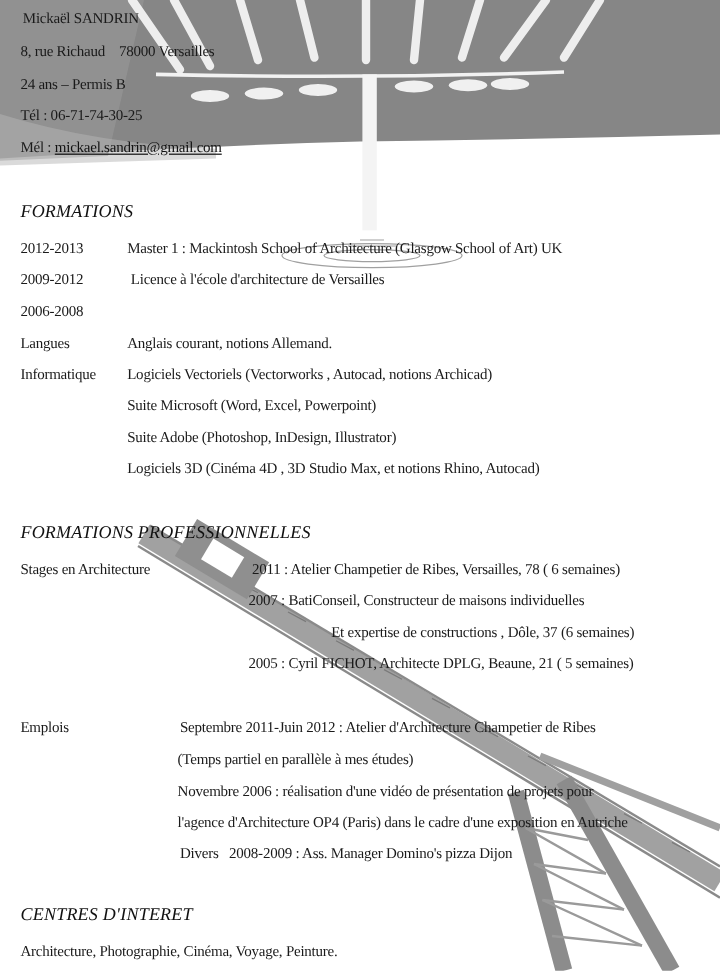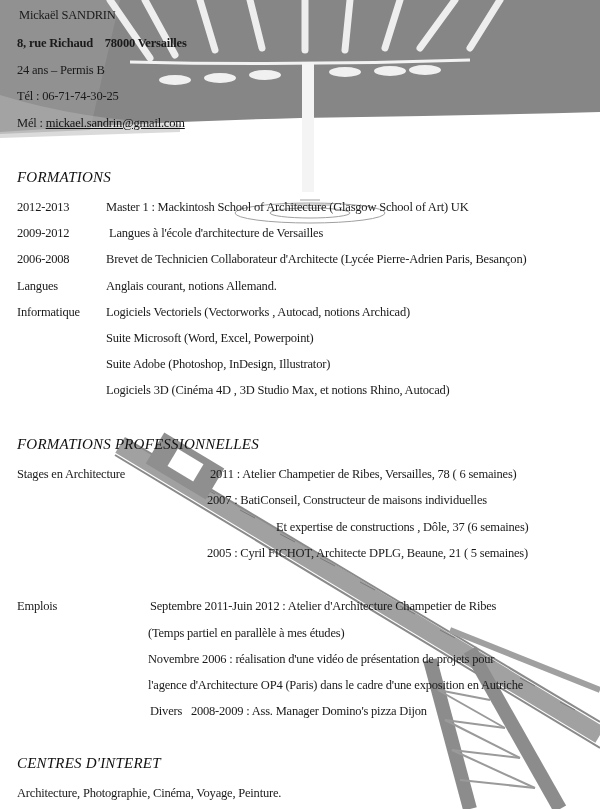--- a/index.html
+++ b/index.html
@@ -76,38 +76,37 @@
     </g>
 
     <path d="M450,630 L600,690" stroke-width="6" stroke="#a0a0a0"></path>
   </g>
 </svg>
 
 <div class="layer">
 
   <div>
     <div class="t" style="left:19px; top:8px;">Mickaël SANDRIN</div>
-    <div class="t" style="left:17px; top:36px; white-space:pre;font-weight:bold;">8, rue Richaud    78000 Versailles</div>
+    <div class="t" style="left:17px; top:36px; white-space:pre;">8, rue Richaud    78000 Versailles</div>
     <div class="t" style="left:17px; top:63px;">24 ans – Permis B</div>
     <div class="t" style="left:17px; top:89px;">Tél : 06-71-74-30-25</div>
     <div class="t" style="left:17px; top:116px;">
       <span>Mél : </span><a class="email">mickael.sandrin@gmail.com</a>
     </div>
   </div>
 
   <div class="h" style="left:17px; top:169px;">FORMATIONS</div>
 
   <div class="t" style="left:17px; top:200px;">2012-2013</div>
   <div class="t" style="left:106px; top:200px;">Master 1 : Mackintosh School of Architecture (Glasgow School of Art) UK</div>
 
   <div class="t" style="left:17px; top:226px;">2009-2012</div>
-  <div class="t" style="left:109px; top:226px;">Langues à l'école d'architecture de Versailles</div>
+  <div class="t" style="left:109px; top:226px;">Licence à l'école d'architecture de Versailles</div>
 
   <div class="t" style="left:17px; top:252px;">2006-2008</div>
-  <div class="t" style="left:106px; top:252px;">Brevet de Technicien Collaborateur d'Architecte (Lycée Pierre-Adrien Paris, Besançon)</div>
 
   <div class="t" style="left:17px; top:279px;">Langues</div>
   <div class="t" style="left:106px; top:279px;">Anglais courant, notions Allemand.</div>
 
   <div class="t" style="left:17px; top:305px;">Informatique</div>
   <div class="t" style="left:106px; top:305px;">Logiciels Vectoriels (Vectorworks , Autocad, notions Archicad)</div>
   <div class="t" style="left:106px; top:331px;">Suite Microsoft (Word, Excel, Powerpoint)</div>
   <div class="t" style="left:106px; top:357px;">Suite Adobe (Photoshop, InDesign, Illustrator)</div>
   <div class="t" style="left:106px; top:383px;">Logiciels 3D (Cinéma 4D , 3D Studio Max, et notions Rhino, Autocad)</div>
 

